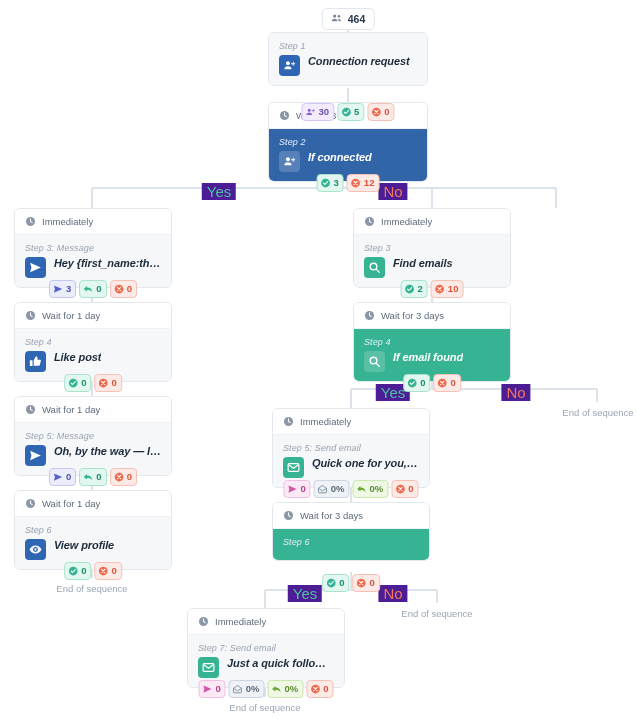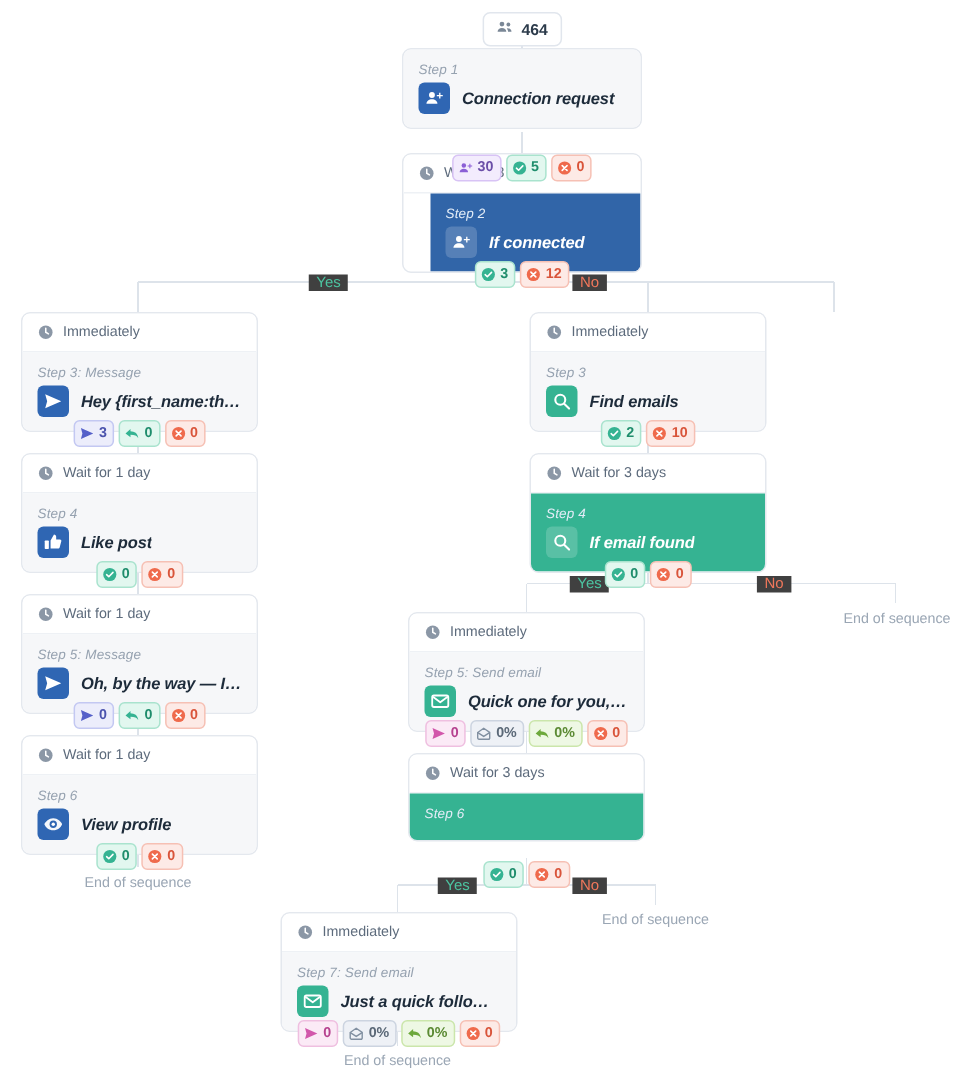--- a/index.html
+++ b/index.html
@@ -29,27 +29,27 @@
     background:#ffffff;
     font-size:9.5px;color:#5d6b7c;
     border-bottom:1px solid #eef1f5;
   }
   .clock-ic{flex:0 0 auto;width:11px;height:11px;display:block;}
   .body{
     padding:8px 10px 9px 10px;
     background:#f6f7f9;
     font-style:italic;
   }
-  .body.blue{background:#3165a8;margin-left:18px;}
+  .body.blue{background:#3165a8;}
   .body.green{background:#35b392;}
   .step-lbl{
     font-size:9px;color:#96a2b0;margin:0 0 4px 0;letter-spacing:.1px;
   }
   .body.blue .step-lbl,.body.green .step-lbl{color:#e2ecf7;}
-  .title-row{display:flex;align-items:center;gap:8px;}
+  .title-row{display:flex;gap:8px;}
   .ic{
     flex:0 0 auto;width:21px;height:21px;border-radius:4px;
     display:flex;align-items:center;justify-content:center;
   }
   .ic.blue{background:#2f66b3;}
   .ic.green{background:#35b392;}
   .ic.ghost{background:rgba(255,255,255,.18);}
   .ttl{
     font-size:11px;font-weight:bold;color:#1d2b3a;
     white-space:nowrap;overflow:hidden;text-overflow:ellipsis;
@@ -84,21 +84,21 @@
     position:absolute;transform:translateX(-50%);
     display:flex;align-items:center;gap:5px;
     border:1px solid #e1e6ed;border-radius:5px;background:#fff;
     padding:3px 8px;font-size:10.5px;font-weight:bold;color:#2b3a4a;
     z-index:5;
   }
 
   
   .blabel{
     position:absolute;transform:translateX(-50%);
-    font-size:10px;background:#404040;padding:0 5px;z-index:4;
+    font-size:15px;background:#4c1d95;padding:0 5px;z-index:4;
     white-space:nowrap;
   }
   .blabel.yes{color:#4cc3a0;}
   .blabel.no{color:#f0775b;}
   .eos{
     position:absolute;transform:translateX(-50%);
     font-size:9.5px;color:#9aa6b4;white-space:nowrap;z-index:4;
   }
 </style>
 </head>

